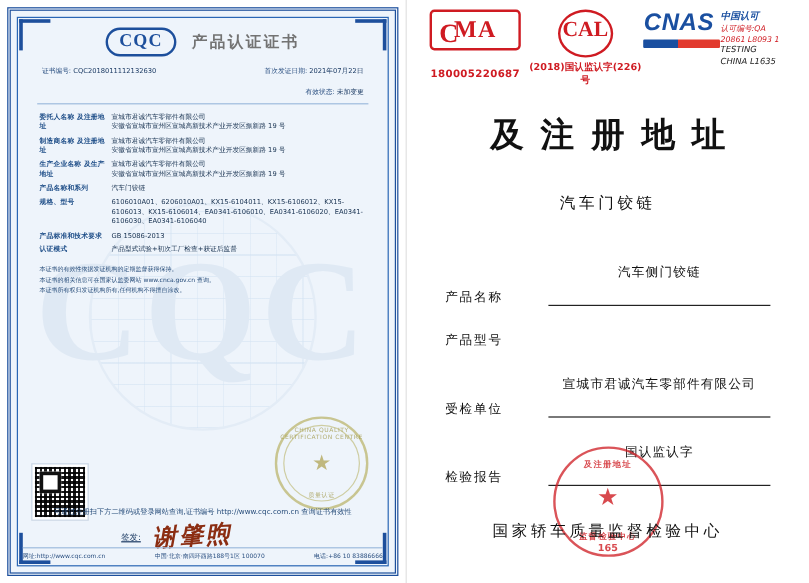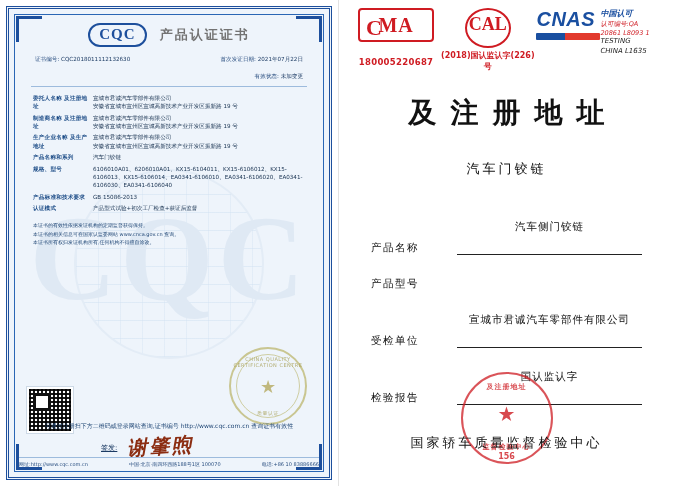--- a/index.html
+++ b/index.html
@@ -483,19 +483,19 @@
       <div class="rep-row">
         <div class="rep-label">检验报告</div>
         <div class="rep-value">国认监认字</div>
       </div>
     </div>
 
     <div class="red-seal">
       <div class="top-t">及注册地址</div>
       <div class="star">★</div>
       <div class="bot-t">监督检验中心</div>
-      <div class="num">156</div>
+      <div class="num">165</div>
     </div>
 
     <div class="issuer">国家轿车质量监督检验中心</div>
   </div>
 
 </div>
 
 </body></html>

